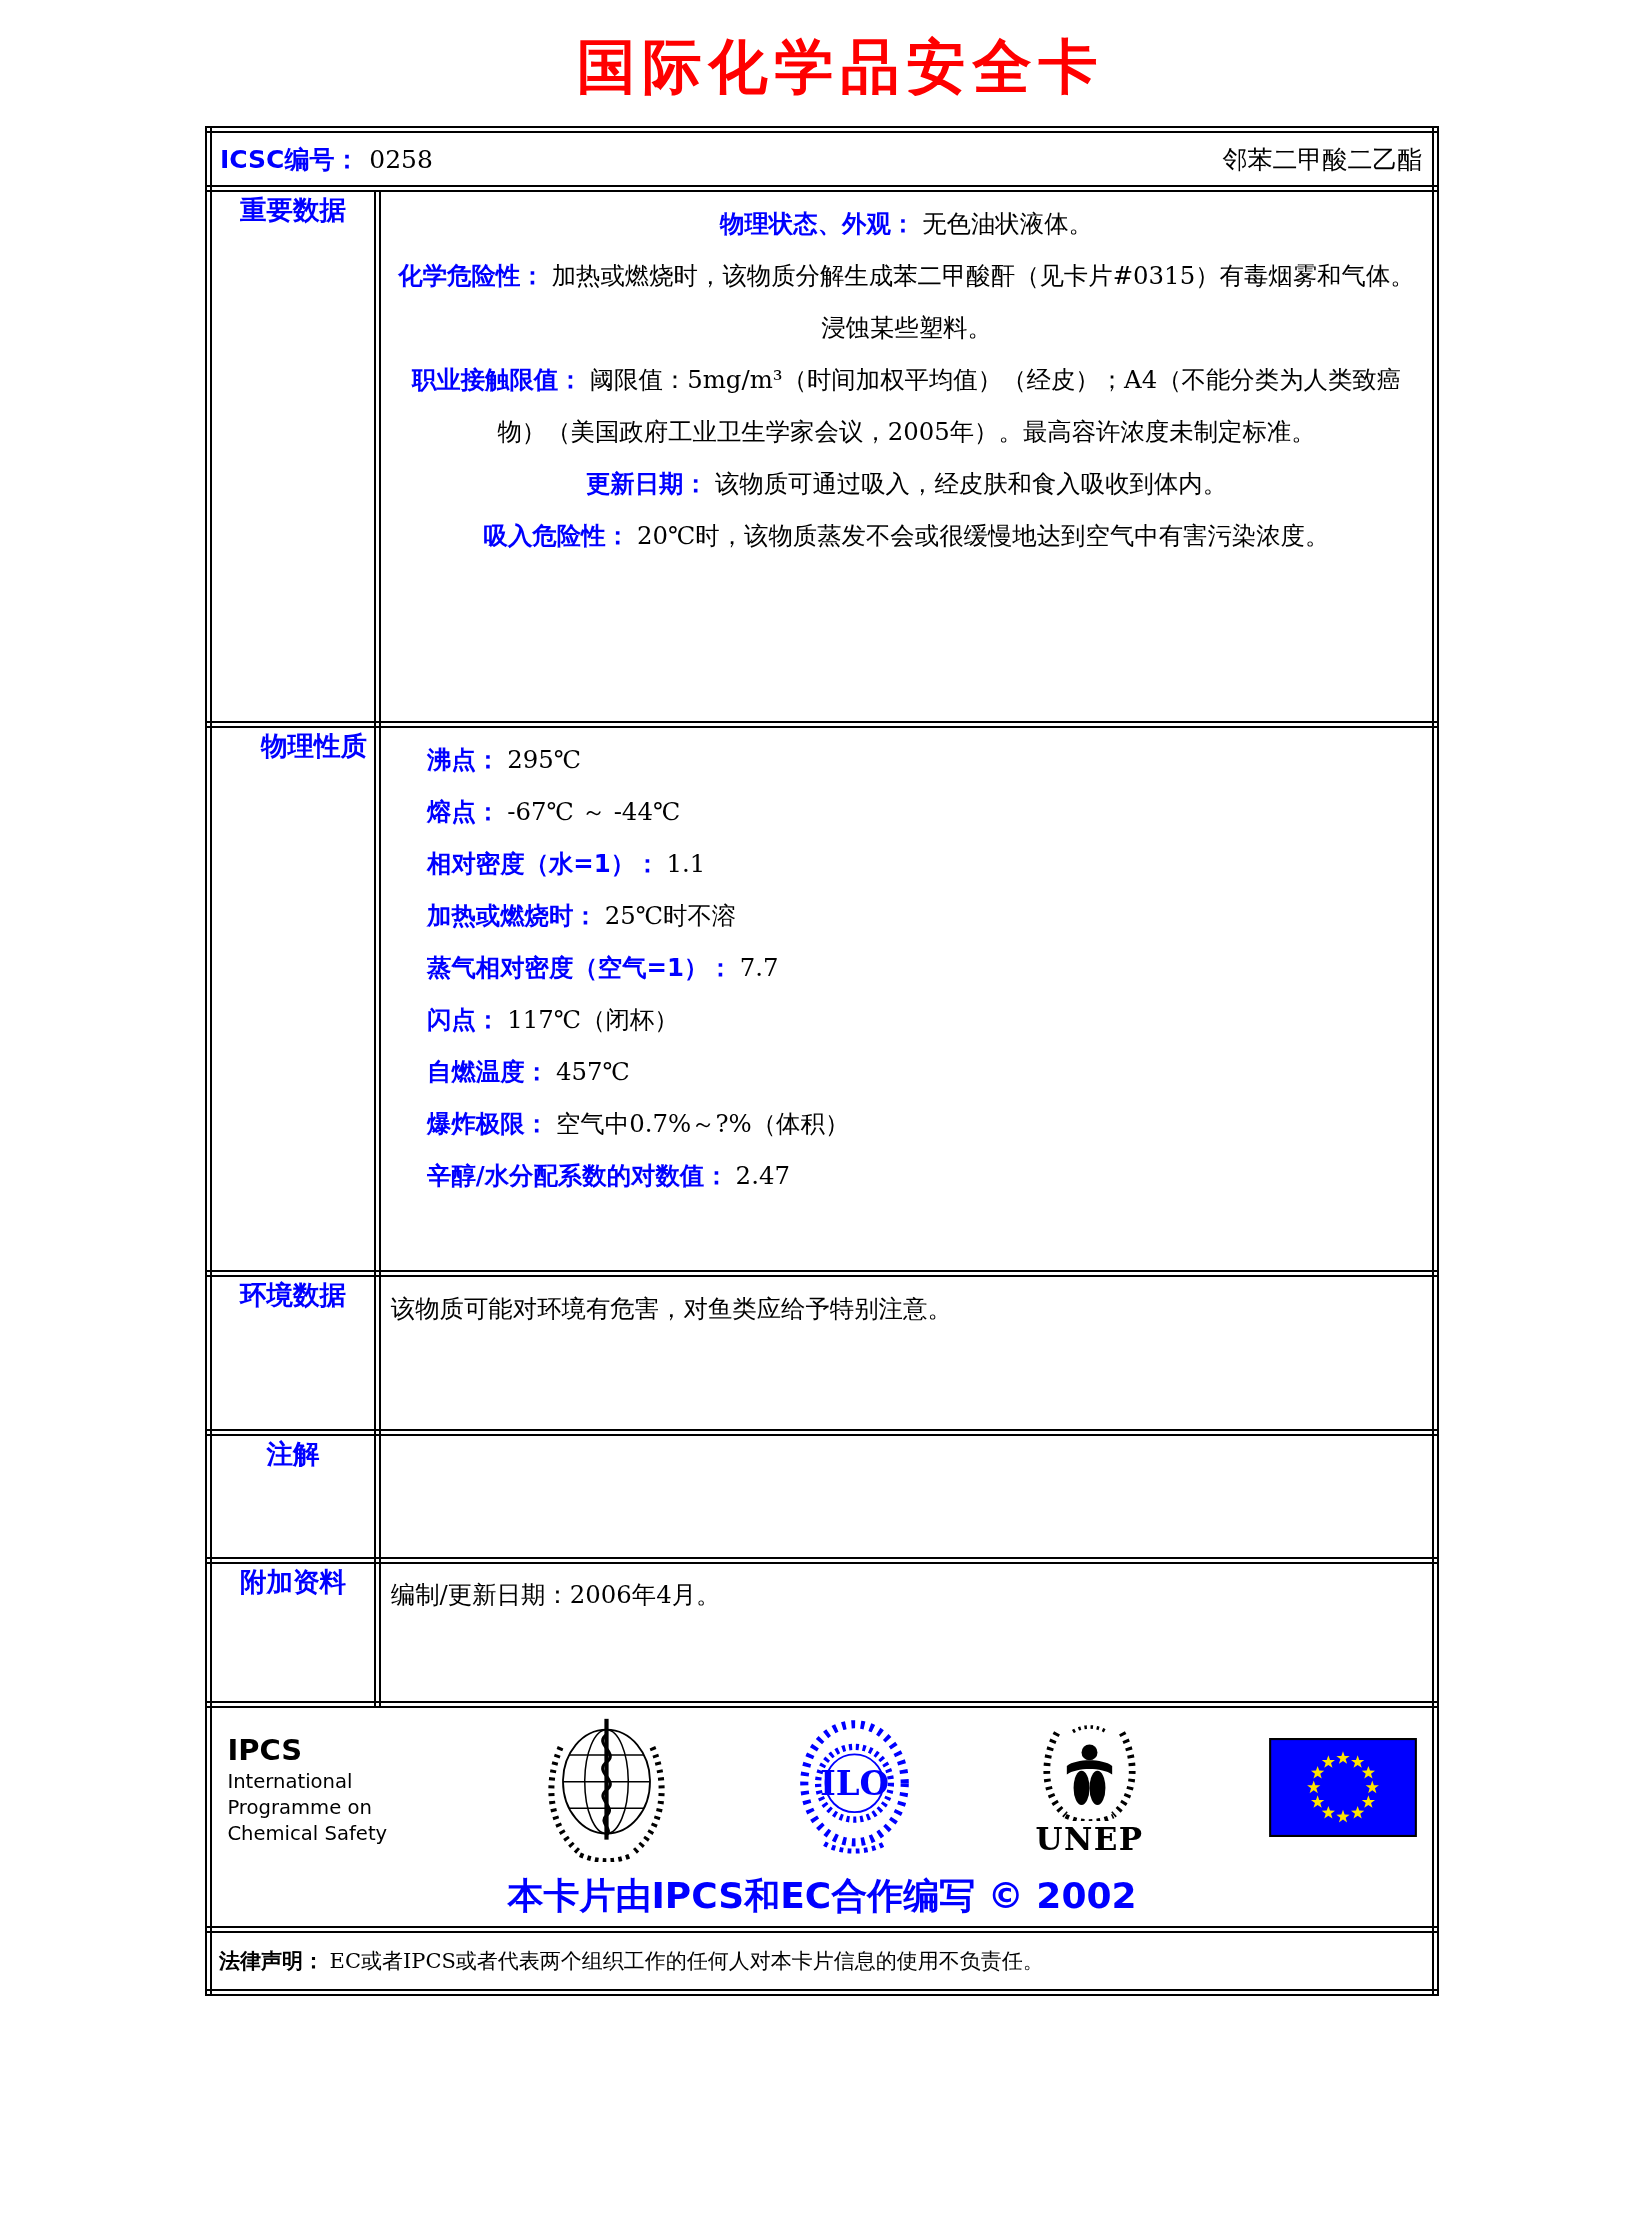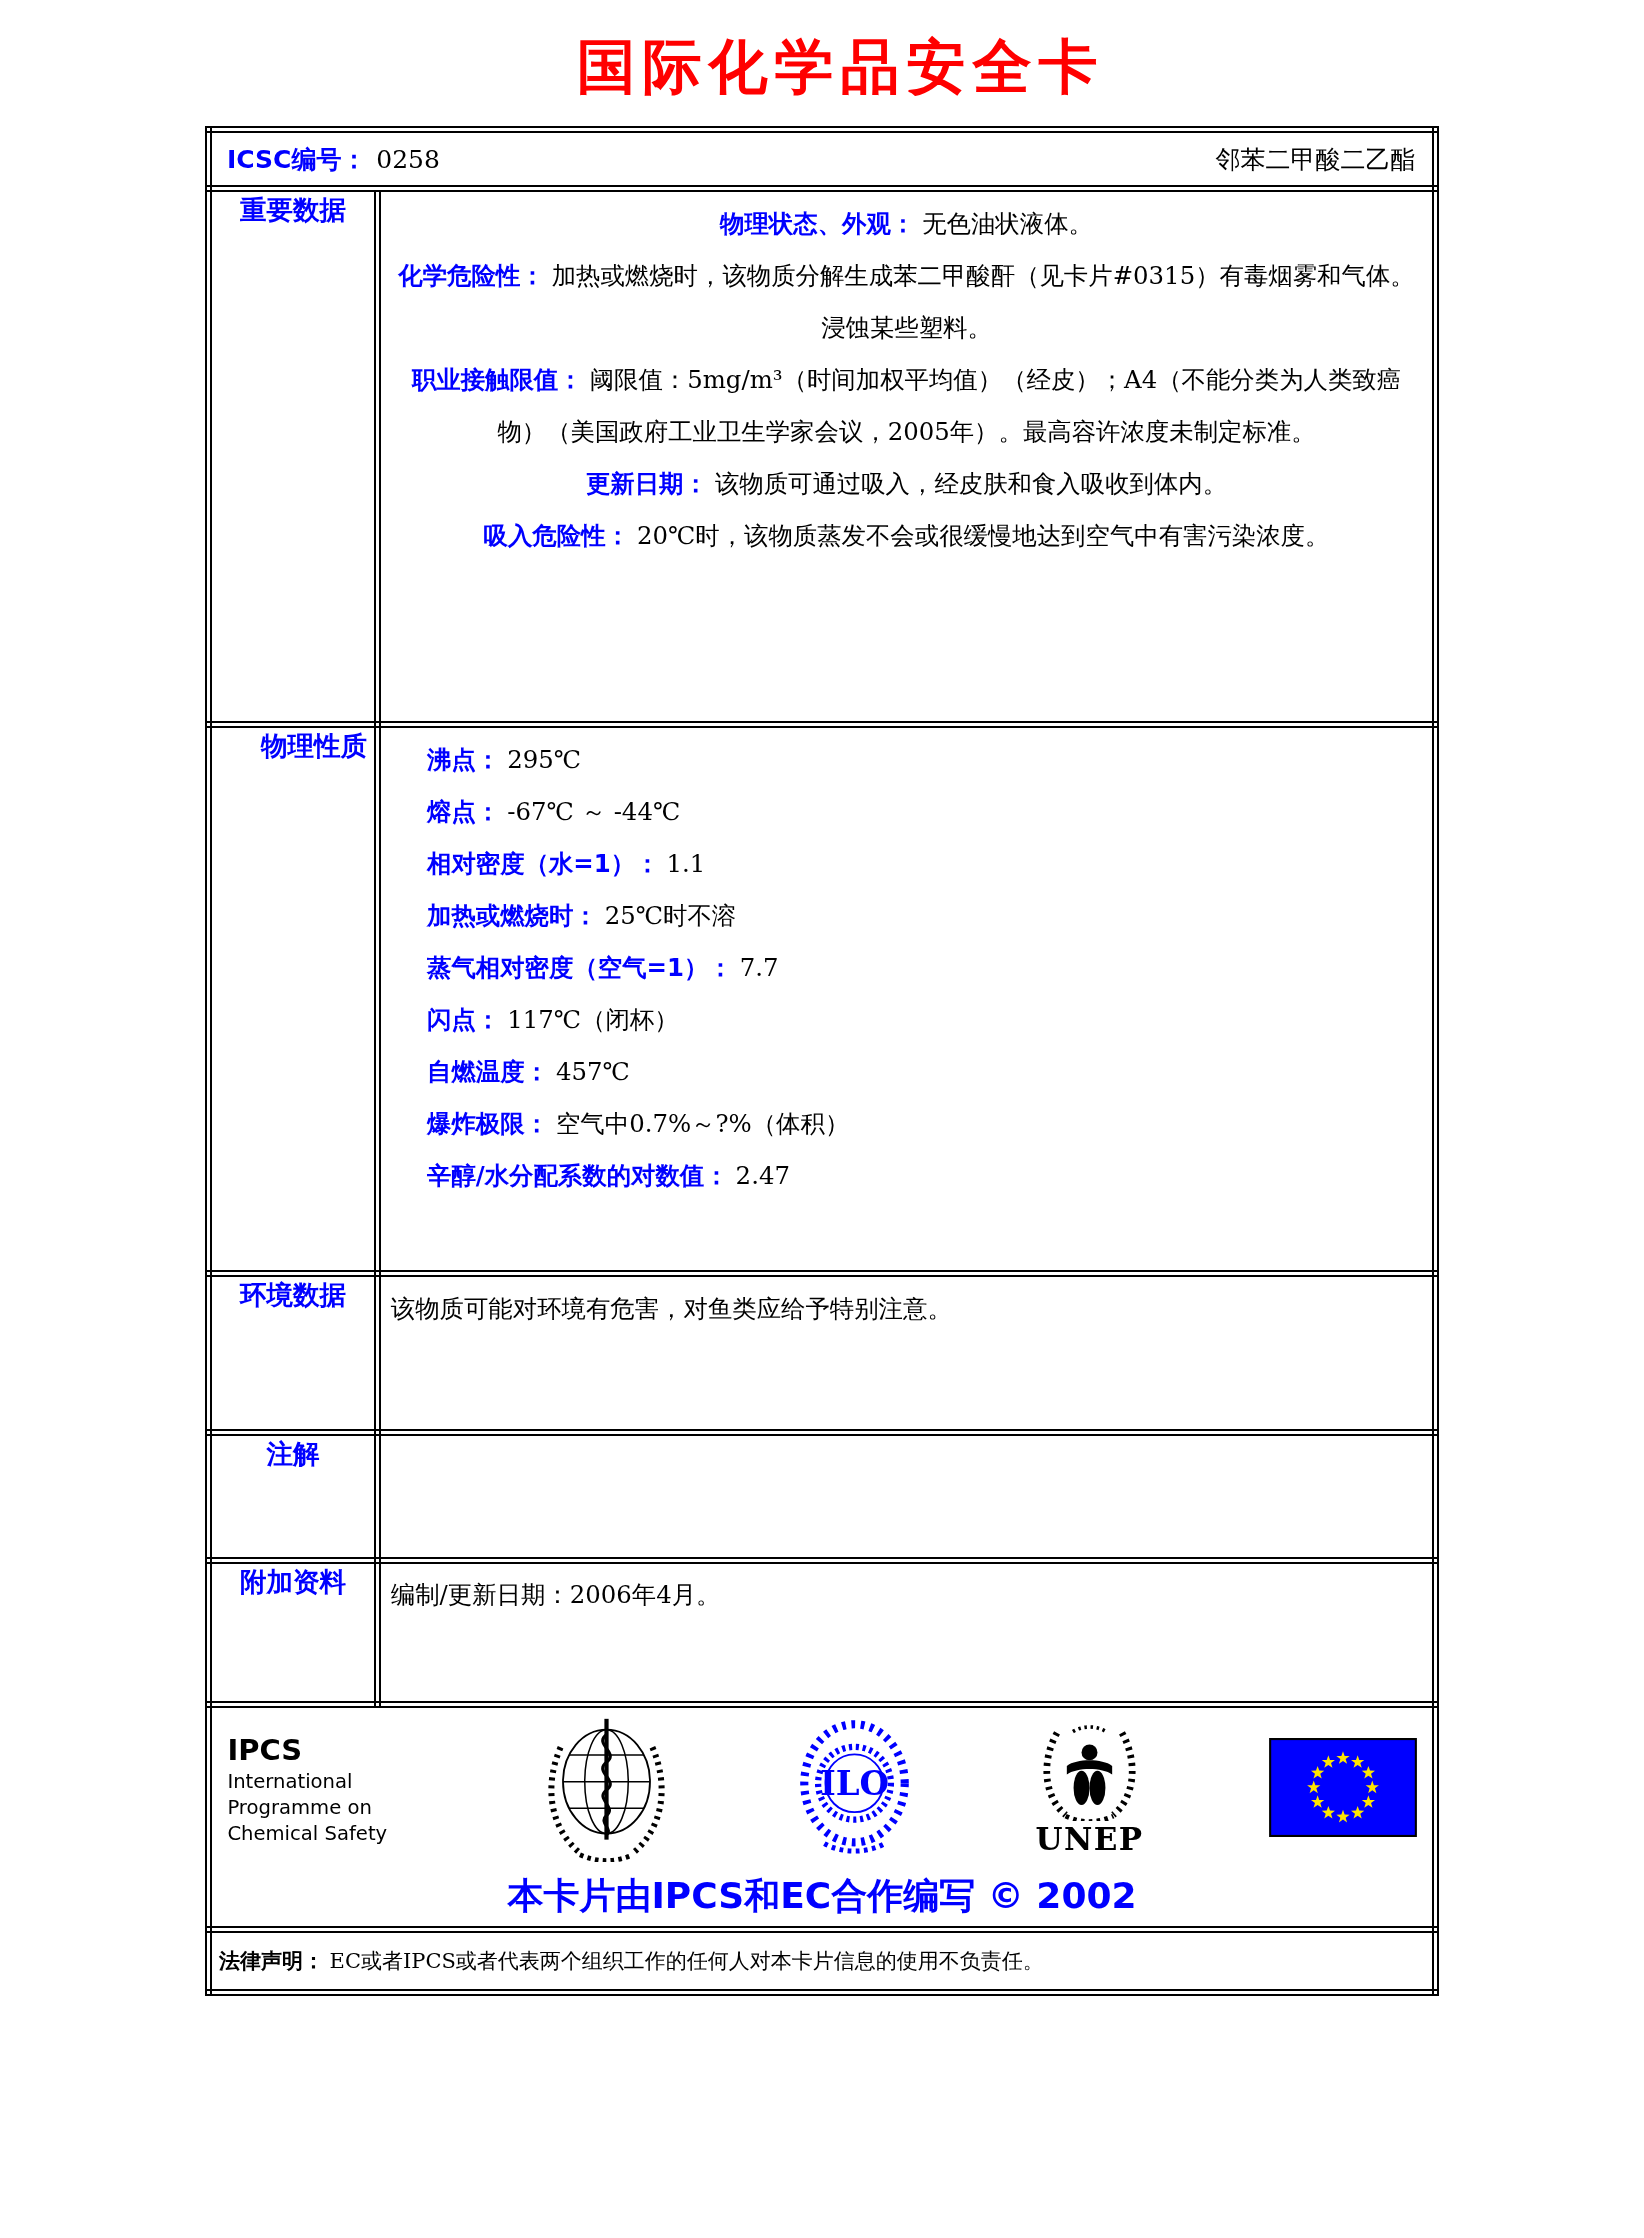--- a/index.html
+++ b/index.html
@@ -26,21 +26,21 @@
     border-collapse:collapse;
     table-layout:fixed;
   }
   table.card td{
     border:7px double #000;
     vertical-align:top;
   }
   col.c-label{width:169px;}
 
   
-  tr.r-header td{height:52px;vertical-align:middle;padding:0 15px;}
+  tr.r-header td{height:52px;vertical-align:middle;padding:0 8px;}
   .hdr{display:flex;justify-content:space-between;align-items:center;font-size:25px;}
   .hdr-left .num{font-family:"DejaVu Serif","Liberation Serif",serif;font-weight:normal;color:#000;margin-left:9.8px;}
   .hdr-right{padding-right:1.4px;}
 
   
   td.rowlabel{
     vertical-align:middle;text-align:center;
     font-size:26.5px;color:#0000FF;font-weight:bold;
     font-family:"DejaVu Sans","Liberation Sans",sans-serif;
     padding:0 4.2px;

